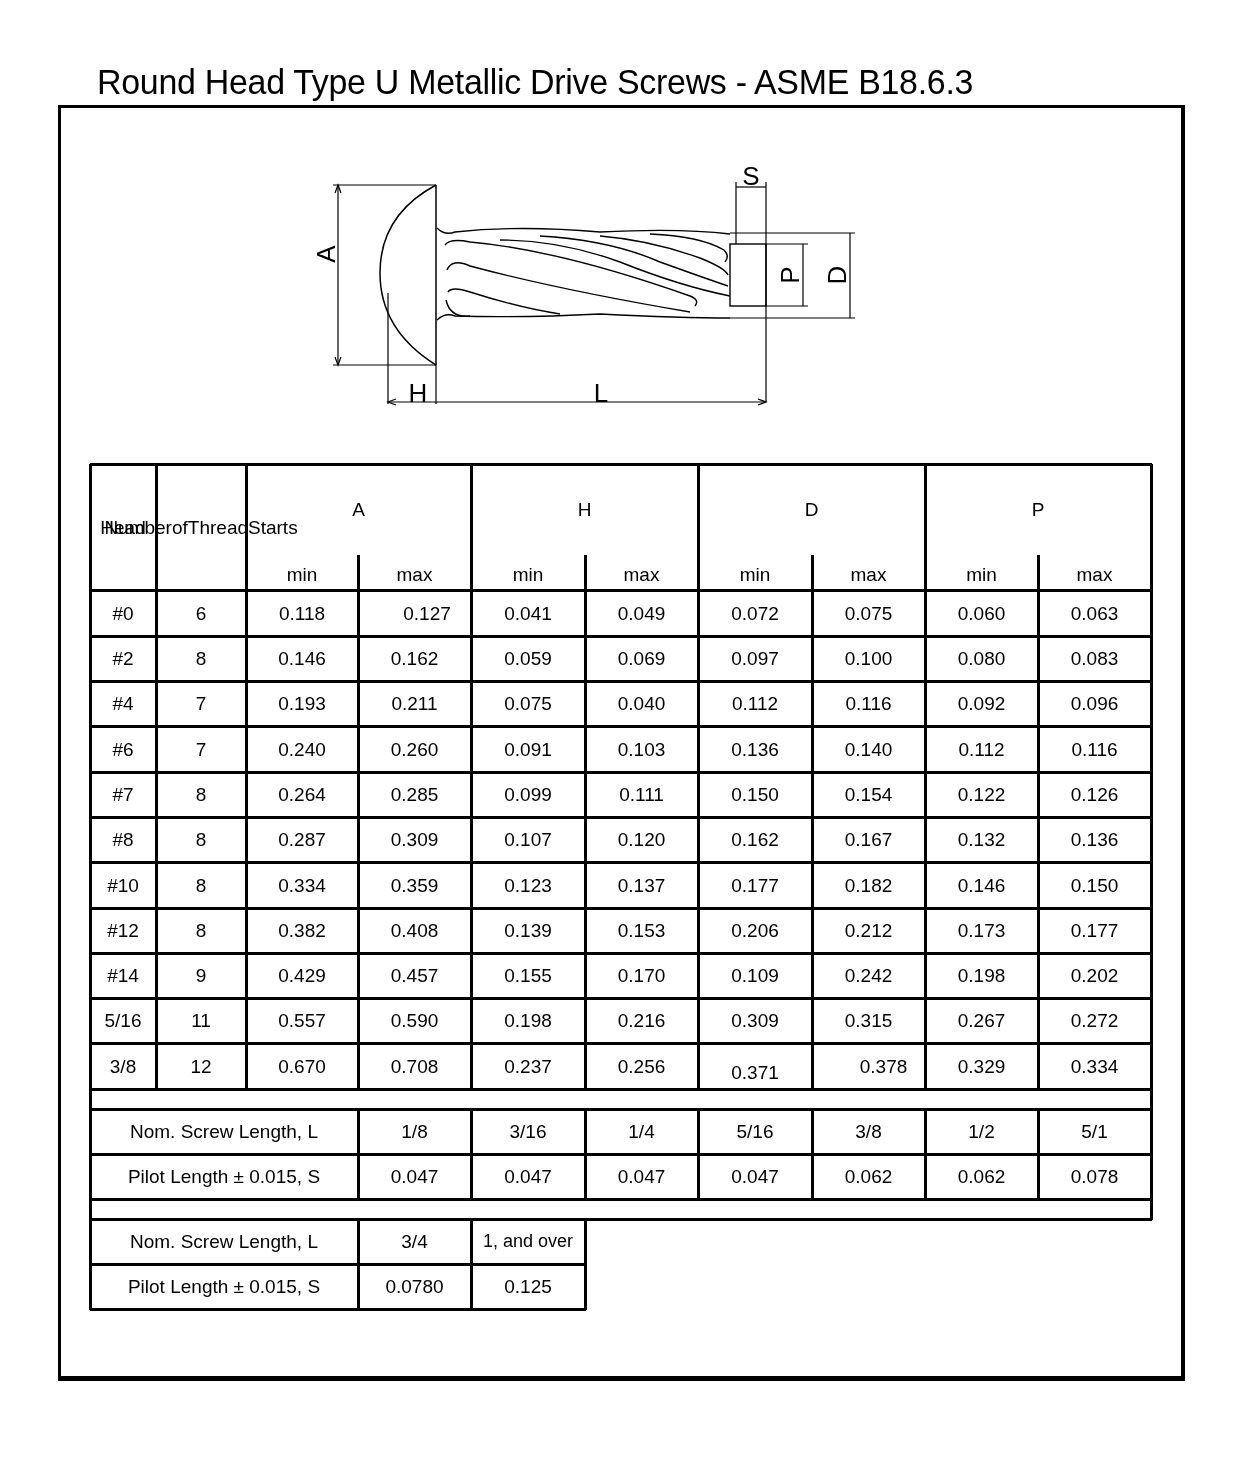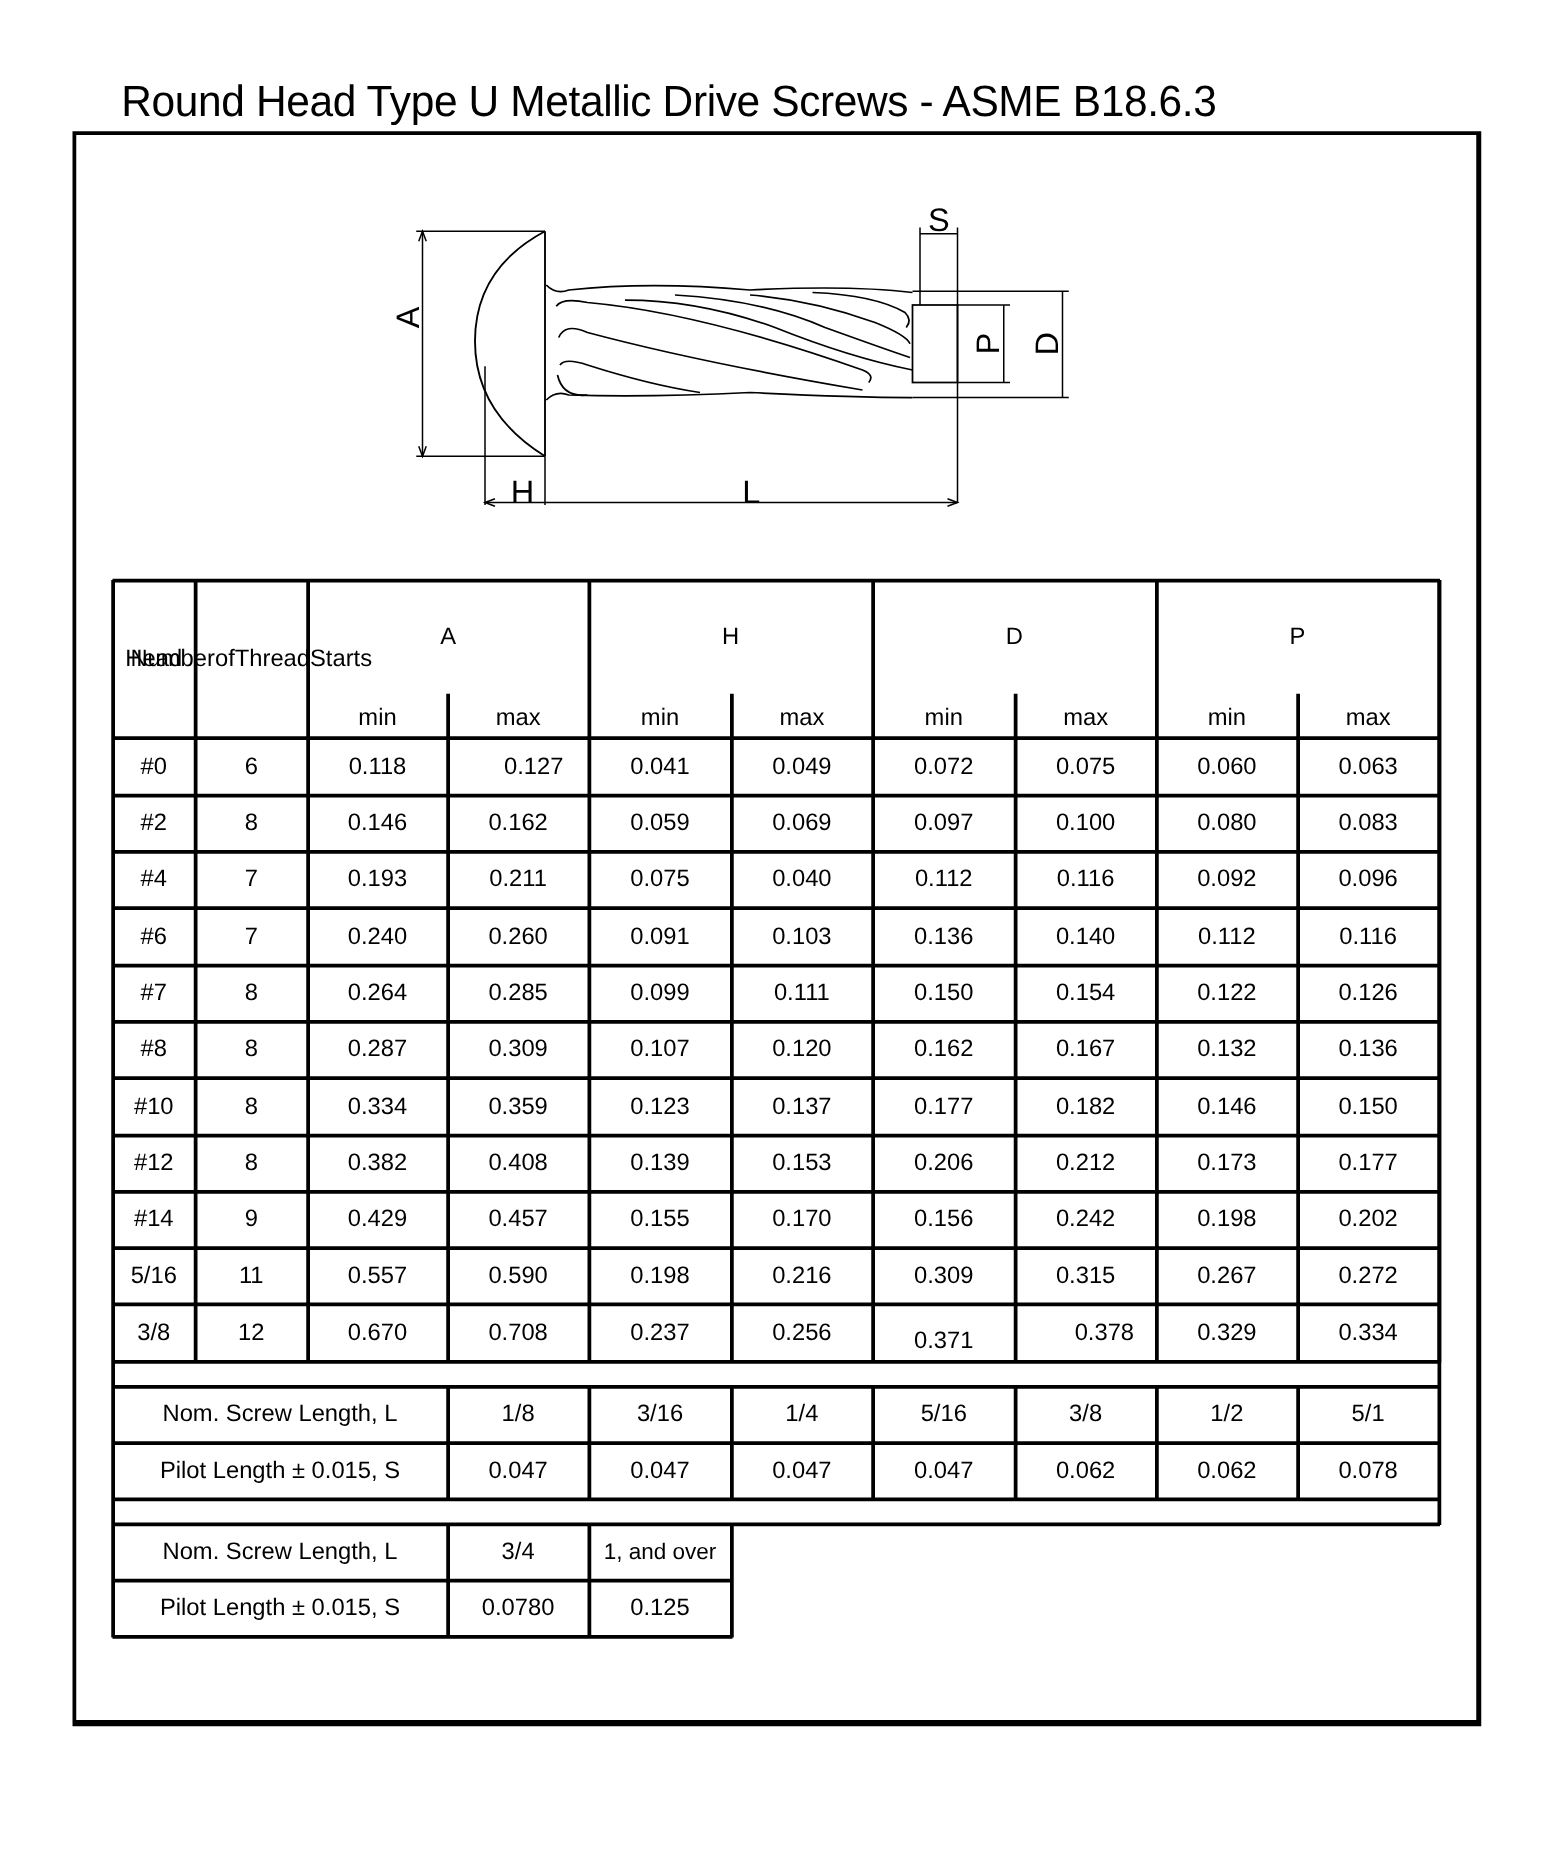--- a/index.html
+++ b/index.html
@@ -175,21 +175,21 @@
     <div class="cell" style="left: 698px; top: 908px; width: 114px; height: 45px;">0.206</div>
     <div class="cell" style="left: 812px; top: 908px; width: 113px; height: 45px;">0.212</div>
     <div class="cell" style="left: 925px; top: 908px; width: 113px; height: 45px;">0.173</div>
     <div class="cell" style="left: 1038px; top: 908px; width: 113px; height: 45px;">0.177</div>
     <div class="cell" style="left: 90px; top: 953px; width: 66px; height: 45px;">#14</div>
     <div class="cell" style="left: 156px; top: 953px; width: 90px; height: 45px;">9</div>
     <div class="cell" style="left: 246px; top: 953px; width: 112px; height: 45px;">0.429</div>
     <div class="cell" style="left: 358px; top: 953px; width: 113px; height: 45px;">0.457</div>
     <div class="cell" style="left: 471px; top: 953px; width: 114px; height: 45px;">0.155</div>
     <div class="cell" style="left: 585px; top: 953px; width: 113px; height: 45px;">0.170</div>
-    <div class="cell" style="left: 698px; top: 953px; width: 114px; height: 45px;">0.156</div>
+    <div class="cell" style="left: 698px; top: 953px; width: 114px; height: 45px;">0.109</div>
     <div class="cell" style="left: 812px; top: 953px; width: 113px; height: 45px;">0.242</div>
     <div class="cell" style="left: 925px; top: 953px; width: 113px; height: 45px;">0.198</div>
     <div class="cell" style="left: 1038px; top: 953px; width: 113px; height: 45px;">0.202</div>
     <div class="cell" style="left: 90px; top: 998px; width: 66px; height: 45px;">5/16</div>
     <div class="cell" style="left: 156px; top: 998px; width: 90px; height: 45px;">11</div>
     <div class="cell" style="left: 246px; top: 998px; width: 112px; height: 45px;">0.557</div>
     <div class="cell" style="left: 358px; top: 998px; width: 113px; height: 45px;">0.590</div>
     <div class="cell" style="left: 471px; top: 998px; width: 114px; height: 45px;">0.198</div>
     <div class="cell" style="left: 585px; top: 998px; width: 113px; height: 45px;">0.216</div>
     <div class="cell" style="left: 698px; top: 998px; width: 114px; height: 45px;">0.309</div>

